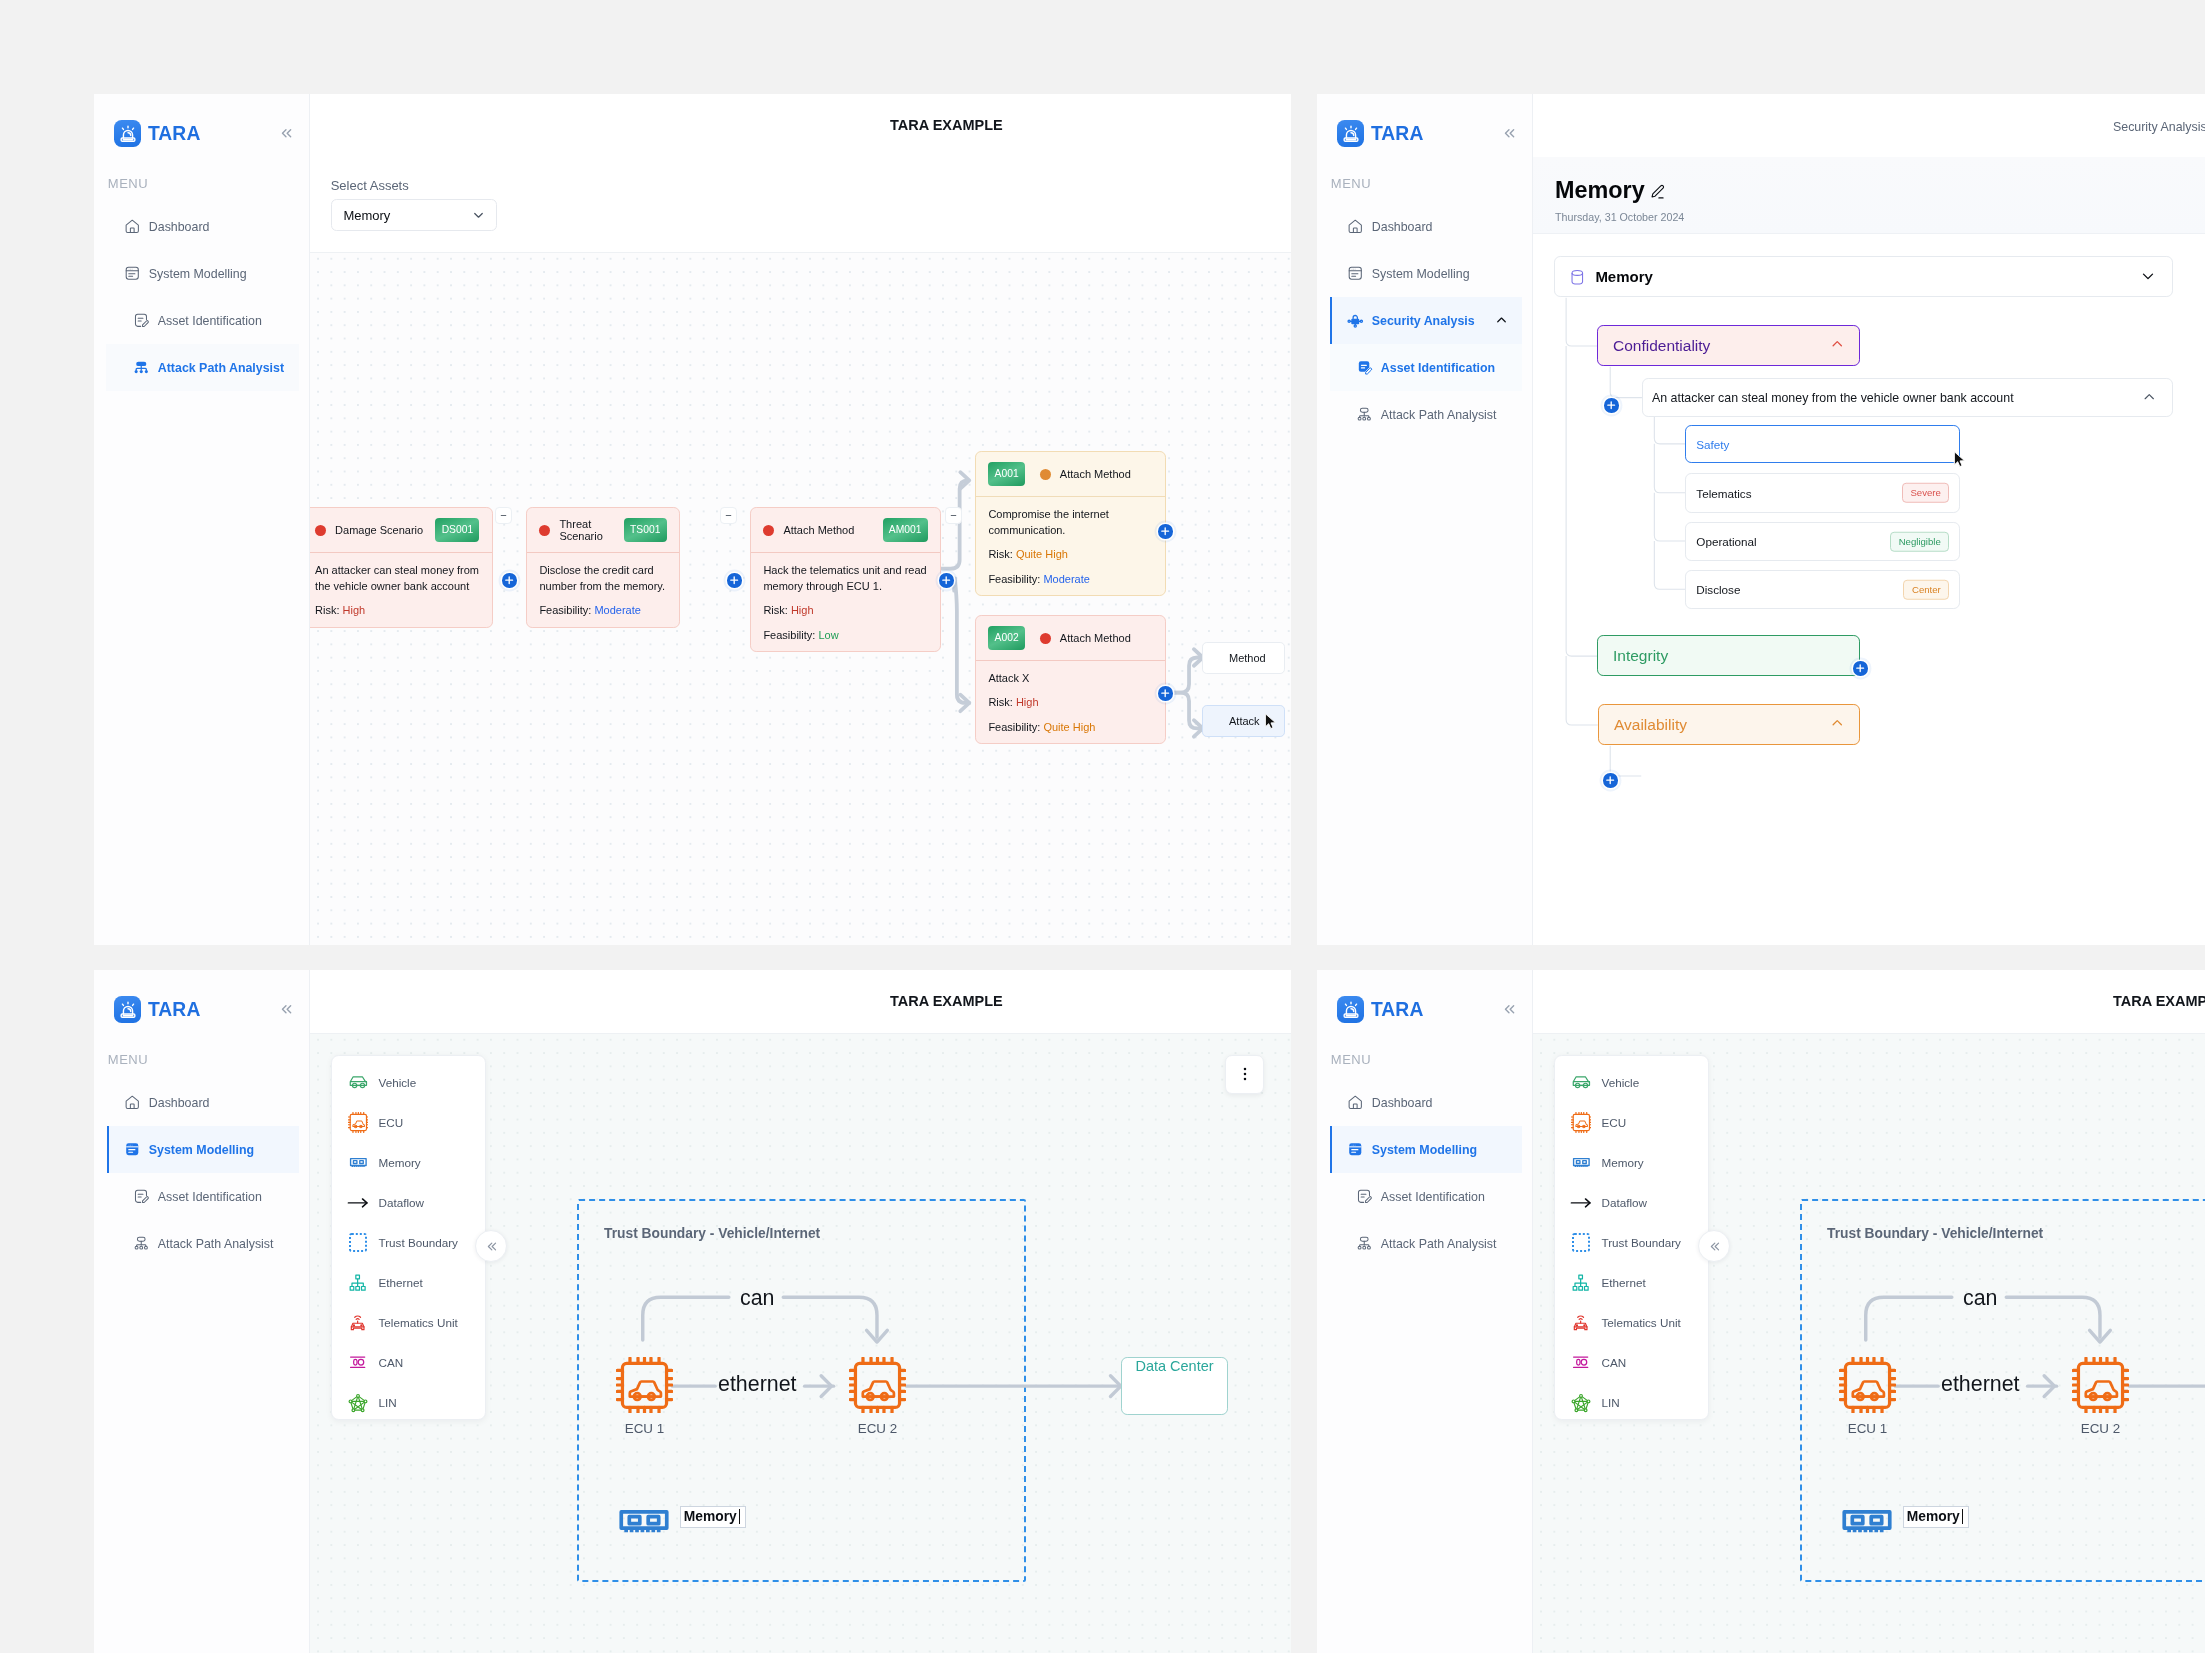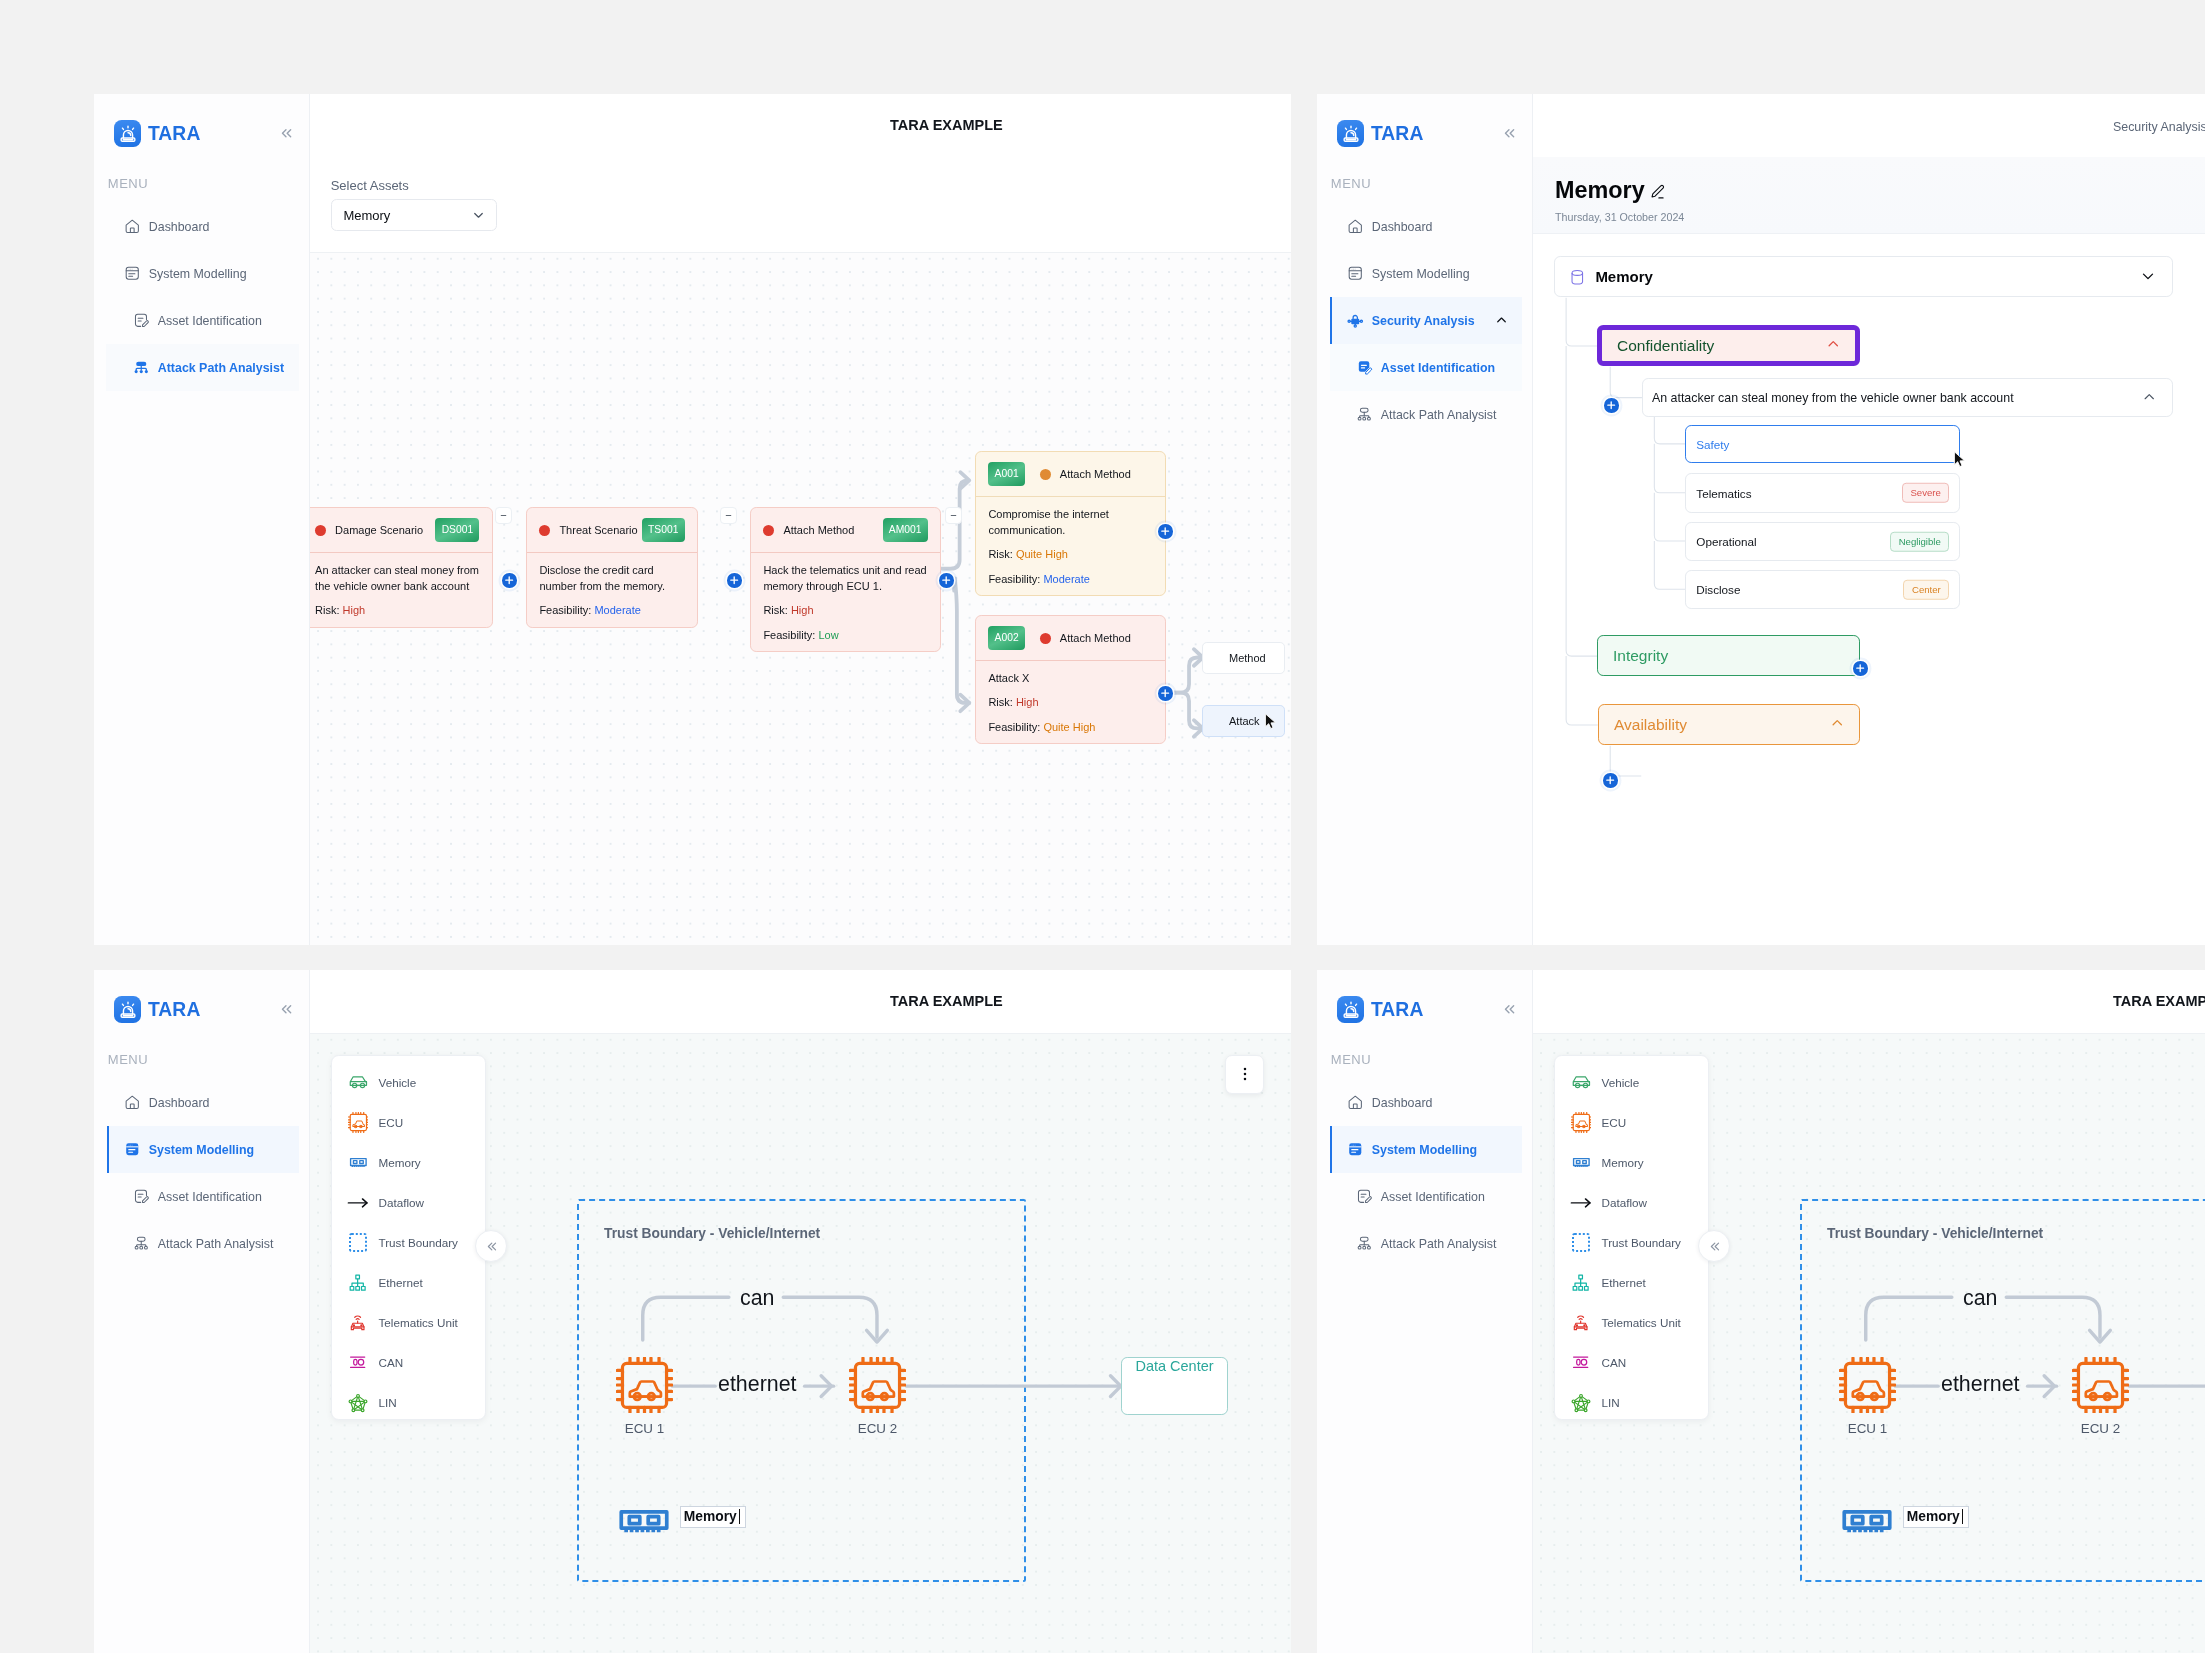--- a/index.html
+++ b/index.html
@@ -283,21 +283,21 @@
       </div>
       <div class="ctrl-btn" style="left:185px;top:254px">
           <span>−</span>
         </div>
       <div class="plus-btn" style="left:192px;top:320px">
           <svg width="12.4" height="12.4" viewBox="0 0 24 24" fill="none" stroke="#fff" stroke-width="2.6" stroke-linecap="round">
             <path d="M12 5.5v13M5.5 12h13"></path>
           </svg>
         </div>
 
-      <div class="apnode red" style="left:216px;top:254px;width:172px">
+      <div class="apnode red" style="left:216px;top:254px;width:154px">
         <div class="hd">
           <span class="dot" style="background:#de3b2f"></span>
           <span class="ty" style="margin-left:9px">Threat Scenario</span>
           <span class="code" style="margin-left:auto">TS001</span>
         </div>
         <div class="bd">
           <p>Disclose the credit card number from the memory.</p>
           <div class="meta"><span>Feasibility:</span> <span style="color:#2563eb">Moderate</span></div>
         </div>
       </div>
@@ -502,21 +502,21 @@
               <ellipse cx="12" cy="6.4" rx="6.8" ry="3.1"></ellipse>
               <path d="M5.2 6.4v11.2c0 1.7 3 3.1 6.8 3.1s6.8-1.4 6.8-3.1V6.4"></path>
             </svg>
         </span>
         <span class="tlbl" style="margin-left:9px;font-size:15px;font-weight:700;color:#05070a">Memory</span>
         <span style="position:absolute;right:15px;top:50%;transform:translateY(-50%)"><svg width="18" height="18" viewBox="0 0 24 24" fill="none" stroke="#0b0e13" stroke-width="1.8" stroke-linecap="round" stroke-linejoin="round">
               <path d="M6 9.5 12 15.5 18 9.5"></path>
             </svg></span>
       </div>
 
-      <div class="cat" style="left:64px;top:90px;width:263px;height:41px;background:#fdeeec;border:5px solid #6d28d9;color:#14532d">
+      <div class="cat" style="left:64px;top:90px;width:263px;height:41px;background:#fdeeec;border:1px solid #6d28d9;color:#4c1d95">
         <span>Confidentiality</span>
         <span class="cchev"><svg width="16.5" height="16.5" viewBox="0 0 24 24" fill="none" stroke="#e05044" stroke-width="1.9" stroke-linecap="round" stroke-linejoin="round">
               <path d="M6 14.5 12 8.5 18 14.5"></path>
             </svg></span>
       </div>
 
       <div class="treebox" style="left:109px;top:143px;width:531px;height:39px;padding-left:9px">
         <span class="tlbl" style="font-size:12.4px">An attacker can steal money from the vehicle owner bank account</span>
         <span style="position:absolute;right:15px;top:50%;transform:translateY(-50%)"><svg width="16.5" height="16.5" viewBox="0 0 24 24" fill="none" stroke="#4b5563" stroke-width="1.7" stroke-linecap="round" stroke-linejoin="round">
               <path d="M6 14.5 12 8.5 18 14.5"></path>

